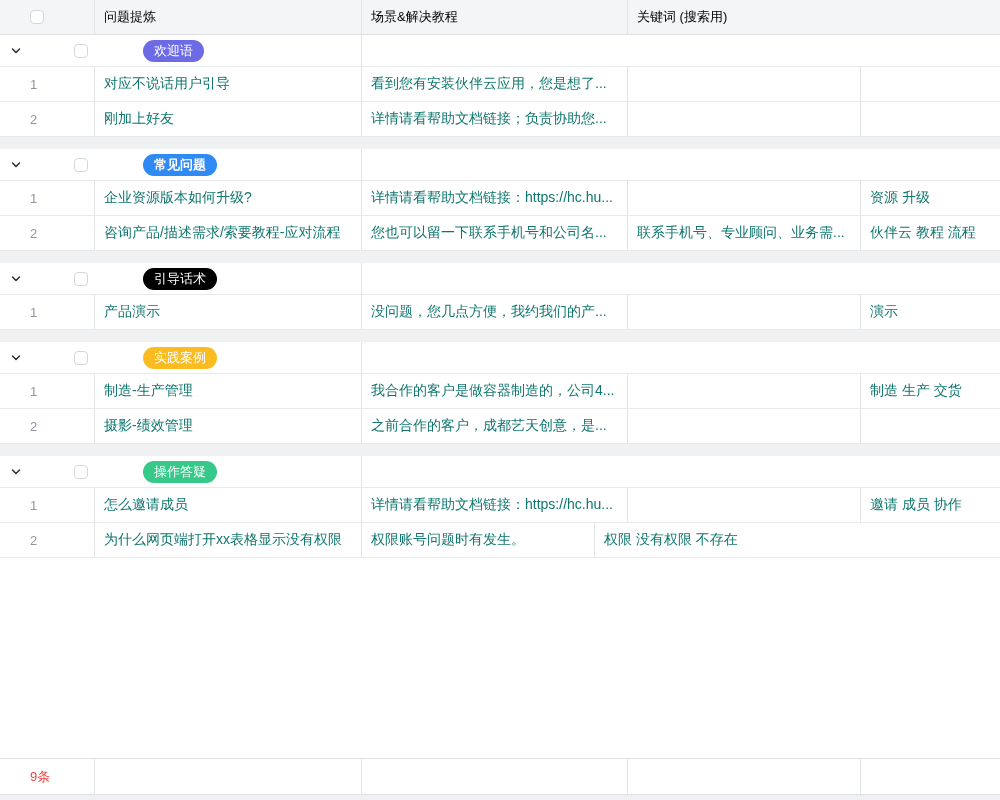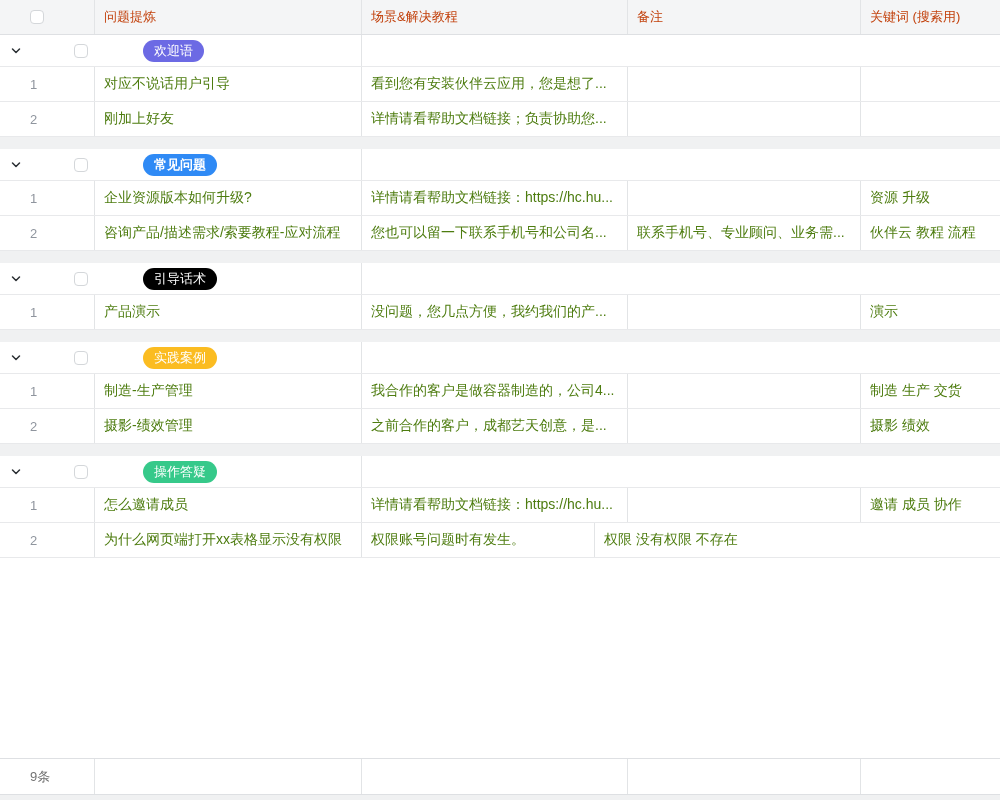--- a/index.html
+++ b/index.html
@@ -1,72 +1,71 @@
 <!DOCTYPE html>
 <html><head>
 <meta charset="utf-8">
 <style>
   * { margin:0; padding:0; box-sizing:border-box; }
   body { font-family:"Liberation Sans","DejaVu Sans",sans-serif; background:#ffffff; }
   .app { width:1000px; height:800px; background:#ffffff; overflow:hidden; display:flex; flex-direction:column; position:relative; }
 
   
   .header-row { height:35px; flex:none; background:#F4F5F6; display:flex; border-bottom:1px solid #DEE0E3; }
-  .hcell { border-right:1px solid #E2E4E6; display:flex; align-items:center; color:#c2410c; font-size:13px; padding-left:9px; white-space:nowrap; overflow:hidden; }
+  .hcell { border-right:1px solid #E2E4E6; display:flex; align-items:center; color:#000000; font-size:13px; padding-left:9px; white-space:nowrap; overflow:hidden; }
   .hc0 { width:95px; padding-left:30px; }
   .hc1 { width:267px; }
   .hc2 { width:266px; }
   .hc3 { width:233px; }
   .hc4 { flex:1; border-right:none; }
 
   
   .checkbox { width:14px; height:14px; flex:none; border:1.5px solid #D4D7DA; border-radius:4px; background:#ffffff; display:inline-block; }
 
   
   #groups { flex:none; }
   .group-header { height:32px; background:#ffffff; display:flex; border-bottom:1px solid #E8E9EB; }
   .gh-left { width:362px; border-right:1px solid #E2E4E6; display:flex; align-items:center;gap:43px; }
   .gh-right { flex:1; }
   .chevron { margin-left:10px; width:12px; height:12px; display:inline-flex; align-items:center; justify-content:center; cursor:pointer; }
   .gh-left .checkbox { margin-left:9px; }
   .badge { margin-left:12px; height:22px; border-radius:11px; color:#ffffff; font-size:13px; display:inline-flex; align-items:center; padding:0 11px; white-space:nowrap; }
 
   .data-row { height:35px; background:#ffffff; display:flex; border-bottom:1px solid #E8E9EB; }
-  .cell { border-right:1px solid #E2E4E6; display:flex; align-items:center; font-size:14px; color:#4d7c0f; padding:0 9px; white-space:nowrap; overflow:hidden; }
+  .cell { border-right:1px solid #E2E4E6; display:flex; align-items:center; font-size:14px; color:#0f766e; padding:0 9px; white-space:nowrap; overflow:hidden; }
   .c-idx { width:95px; padding:0 0 0 30px; color:#8F959E; font-size:13px; }
   .c-q { width:267px; }
   .c-s { width:266px; }
   .c-n { width:233px; }
   .c-k { flex:1; border-right:none; }
 
   .gap { height:12px; background:#F0F1F2; }
 
   
   .empty-area { flex:1; background:#ffffff; }
   .footer-row { height:37px; flex:none; background:#ffffff; border-top:1px solid #DEE0E3; border-bottom:1px solid #DEE0E3; display:flex; }
   .fcell { border-right:1px solid #E2E4E6; display:flex; align-items:center; }
-  .f0 { width:95px; padding-left:30px; color:#737373; font-size:13px; }
+  .f0 { width:95px; padding-left:30px; color:#ef4444; font-size:13px; }
   .f1 { width:267px; }
   .f2 { width:266px; }
   .f3 { width:233px; }
   .f4 { flex:1; border-right:none; }
   .bottom-strip { height:5px; flex:none; background:#F0F1F2; }
 </style>
 </head>
 <body>
 
 <div class="app">
 
   <div class="header-row">
     <div class="hcell hc0">
       <span class="checkbox"></span>
     </div>
     <div class="hcell hc1">问题提炼</div>
     <div class="hcell hc2">场景&amp;解决教程</div>
-    <div class="hcell hc3">备注</div>
     <div class="hcell hc4">关键词 (搜索用)</div>
   </div>
 
   <div id="groups">
       <section class="group">
     <div class="group-header">
       <div class="gh-left">
         <span class="chevron">
           <svg width="12" height="12" viewBox="0 0 12 12">
                 <path d="M2.5 4 L6 7.5 L9.5 4" stroke="#2B3034" stroke-width="1.5" fill="none" stroke-linecap="round" stroke-linejoin="round"></path>
@@ -168,21 +167,20 @@
     <div class="cell c-q">制造-生产管理</div>
     <div class="cell c-s">我合作的客户是做容器制造的，公司4...</div>
     <div class="cell c-n"></div>
     <div class="cell c-k">制造 生产 交货</div>
   </div>
           <div class="data-row">
     <div class="cell c-idx">2</div>
     <div class="cell c-q">摄影-绩效管理</div>
     <div class="cell c-s">之前合作的客户，成都艺天创意，是...</div>
     <div class="cell c-n"></div>
-    <div class="cell c-k">摄影 绩效</div>
   </div>
         </div>
   </section>
       <div class="gap"></div>
       <section class="group">
     <div class="group-header">
       <div class="gh-left">
         <span class="chevron">
           <svg width="12" height="12" viewBox="0 0 12 12">
                 <path d="M2.5 4 L6 7.5 L9.5 4" stroke="#2B3034" stroke-width="1.5" fill="none" stroke-linecap="round" stroke-linejoin="round"></path>

